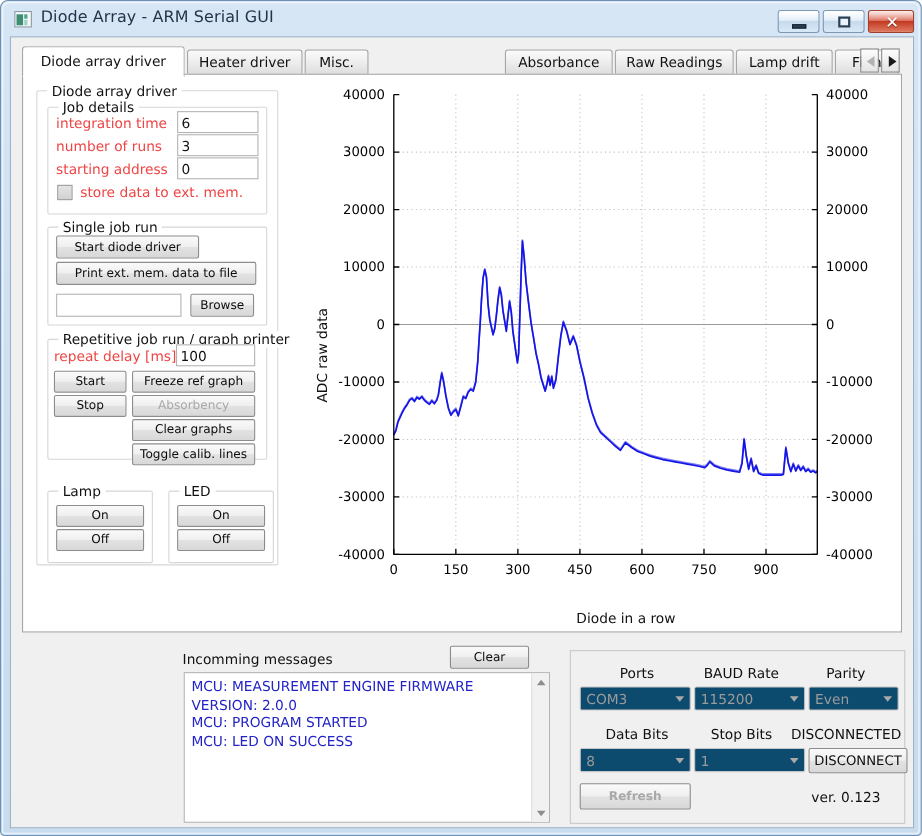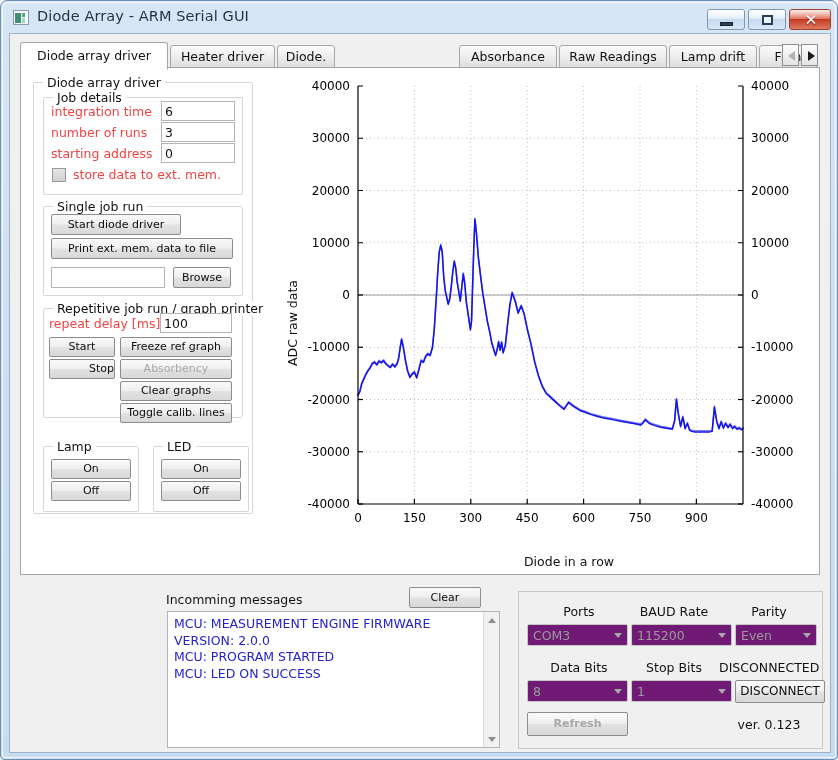--- a/index.html
+++ b/index.html
@@ -301,21 +301,21 @@
   .sl {
     position: absolute;
     font-size: 12.5px;
     color: #111111;
     text-align: center;
     white-space: nowrap;
   }
   .combo {
     position: absolute;
     height: 22px;
-    background: #701a75;
+    background: #0c4a6e;
     border: 1px solid #c6c6c6;
     border-radius: 2px;
     overflow: hidden;
   }
   .combo .cval {
     position: absolute;
     left: 5px; top: 2px;
     font-size: 12.5px;
     color: #9b9b9b;
     line-height: 18px;
@@ -357,21 +357,21 @@
     <div class="winbtn" id="btn-close">
       <div class="glyph-close">✕</div>
     </div>
   </div>
 
   <div id="client">
 
     <div id="tabstrip">
       <div class="tab active" style="left:0px;width:148px;">Diode array driver</div>
       <div class="tab" style="left:150px;width:105px;">Heater driver</div>
-      <div class="tab" style="left:257px;width:58px;">Diode.</div>
+      <div class="tab" style="left:257px;width:58px;">Misc.</div>
       <div class="tab" style="left:439px;width:98px;text-align:center;">Absorbance</div>
       <div class="tab" style="left:539px;width:108px;">Raw Readings</div>
       <div class="tab" style="left:649px;width:88px;">Lamp drift</div>
       <div class="tab" style="left:739px;width:58px;">Firm</div>
       <div id="tab-scroll-left">
         <div class="arrow-l"></div>
       </div>
       <div id="tab-scroll-right">
         <div class="arrow-r"></div>
       </div>
@@ -402,21 +402,21 @@
       <div class="btn" style="left:30px;top:170px;width:182px;height:21px;line-height:19px;">Print ext. mem. data to file</div>
       <div class="txt" style="left:30px;top:199px;width:114px;height:21px;" placeholder=""></div>
       <div class="btn" style="left:152px;top:199px;width:58px;height:21px;line-height:19px;">Browse</div>
 
       <div class="gb" style="left:22px;top:240px;width:200px;height:110px;">
         <div class="gb-title">Repetitive job run / graph printer</div>
       </div>
       <div class="lbl" style="left:28px;top:248px;">repeat delay [ms]</div>
       <div class="txt" style="left:139px;top:245px;width:72px;height:20px;">100</div>
       <div class="btn" style="left:28px;top:269px;width:66px;height:20px;line-height:18px;">Start</div>
-      <div class="btn" style="left:28px;top:291px;width:66px;height:20px;line-height:18px;text-align:right;">Stop</div>
+      <div class="btn" style="left:28px;top:291px;width:66px;height:20px;line-height:18px;">Stop</div>
       <div class="btn" style="left:99px;top:269px;width:112px;height:20px;line-height:18px;">Freeze ref graph</div>
       <div class="btn disabled" style="left:99px;top:291px;width:112px;height:20px;line-height:18px;">Absorbency</div>
       <div class="btn" style="left:99px;top:313px;width:112px;height:20px;line-height:18px;">Clear graphs</div>
       <div class="btn" style="left:99px;top:335px;width:112px;height:20px;line-height:18px;">Toggle calib. lines</div>
 
       <div class="gb" style="left:22px;top:378px;width:96px;height:66px;">
         <div class="gb-title">Lamp</div>
       </div>
       <div class="btn" style="left:30px;top:391px;width:80px;height:20px;line-height:18px;">On</div>
       <div class="btn" style="left:30px;top:413px;width:80px;height:20px;line-height:18px;">Off</div>

